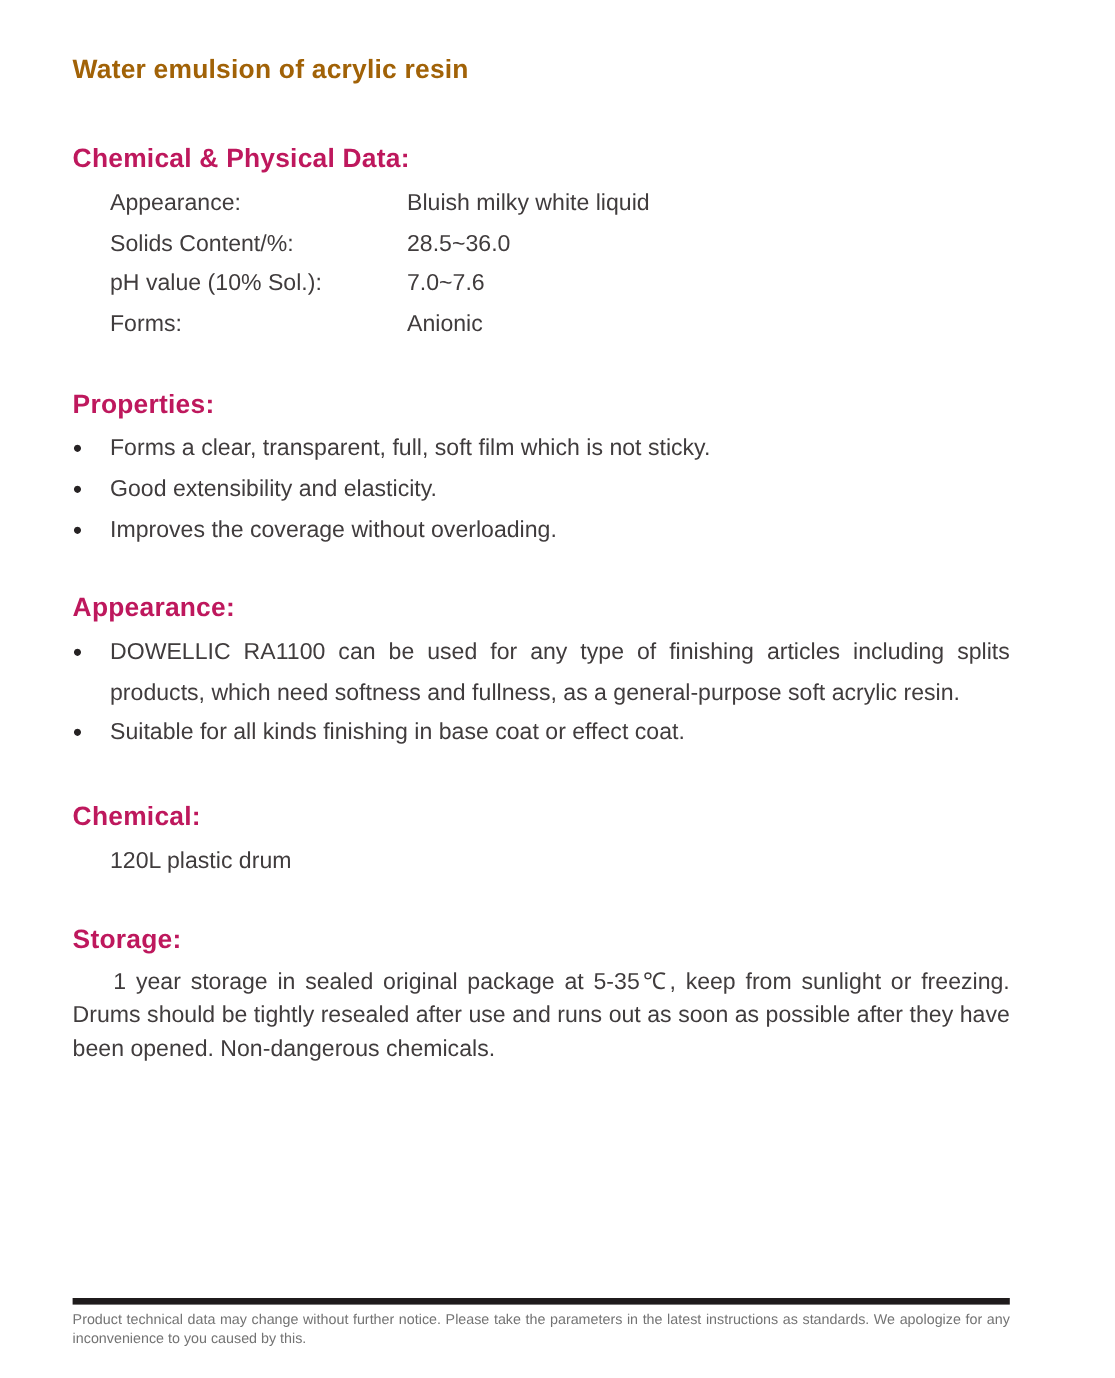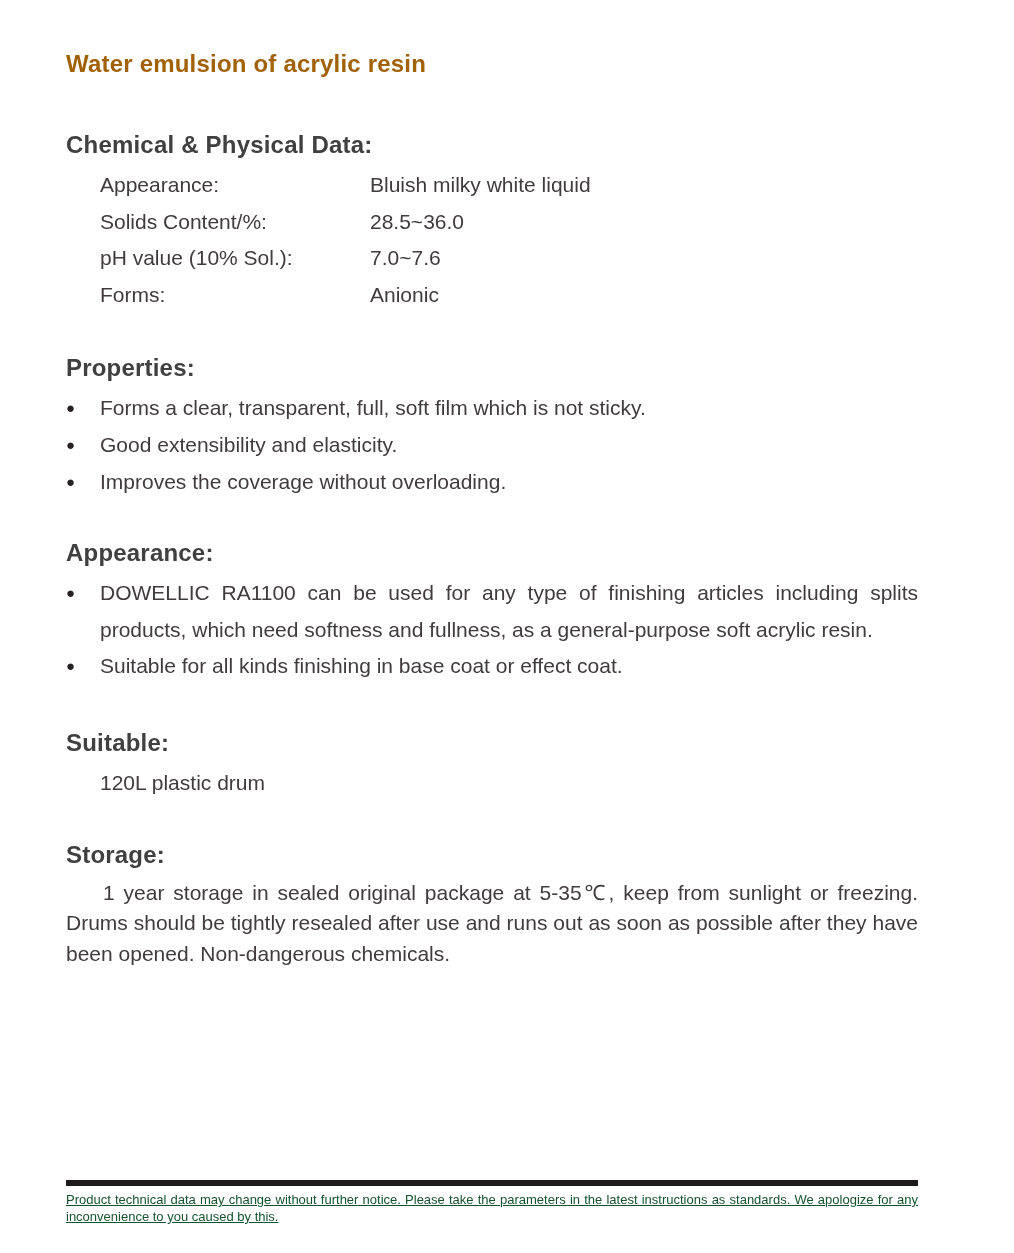--- a/index.html
+++ b/index.html
@@ -27,21 +27,21 @@
     line-height: 28px;
     font-weight: 700;
     color: #a16207;
     letter-spacing: 0.2px;
   }
   .sec-heading {
     margin: 0;
     font-size: 24px;
     line-height: 28px;
     font-weight: 700;
-    color: #404040;
+    color: #be185d;
     letter-spacing: 0.2px;
   }
   .sec-chemical   { margin-top: 53px; }
   .sec-properties { margin-top: 41px; }
   .sec-application{ margin-top: 39px; }
   .sec-packing    { margin-top: 44px; }
   .sec-storage    { margin-top: 39px; }
 
   .datarows {
     margin-top: 8px;
@@ -91,22 +91,21 @@
   }
   .footer-rule {
     height: 6px;
     background: #1f1b1c;
   }
   .footer-text {
     margin: 5px 0 0 0;
     font-size: 13px;
     line-height: 17px;
     text-align: justify;
-    color: #14532d;
-    text-decoration: underline;
+    color: #737373;
   }
 </style>
 </head>
 <body>
 
 <div class="page">
 
   <h1 class="doc-title">Water emulsion of acrylic resin</h1>
 
   <section class="sec-chemical">
@@ -157,21 +156,21 @@
         <p class="just">DOWELLIC RA1100 can be used for any type of finishing articles including splits products, which need softness and fullness, as a general-purpose soft acrylic resin.</p>
       </div>
       <div class="bullet">
         <span class="bmark">●</span>
         <p>Suitable for all kinds finishing in base coat or effect coat.</p>
       </div>
     </div>
   </section>
 
   <section class="sec-packing">
-    <h2 class="sec-heading">Suitable:</h2>
+    <h2 class="sec-heading">Chemical:</h2>
     <p class="packing-body">120L plastic drum</p>
   </section>
 
   <section class="sec-storage">
     <h2 class="sec-heading">Storage:</h2>
     <p class="storage-body">1 year storage in sealed original package at 5-35℃, keep from sunlight or freezing. Drums should be tightly resealed after use and runs out as soon as possible after they have been opened. Non-dangerous chemicals.</p>
   </section>
 
 </div>
 

